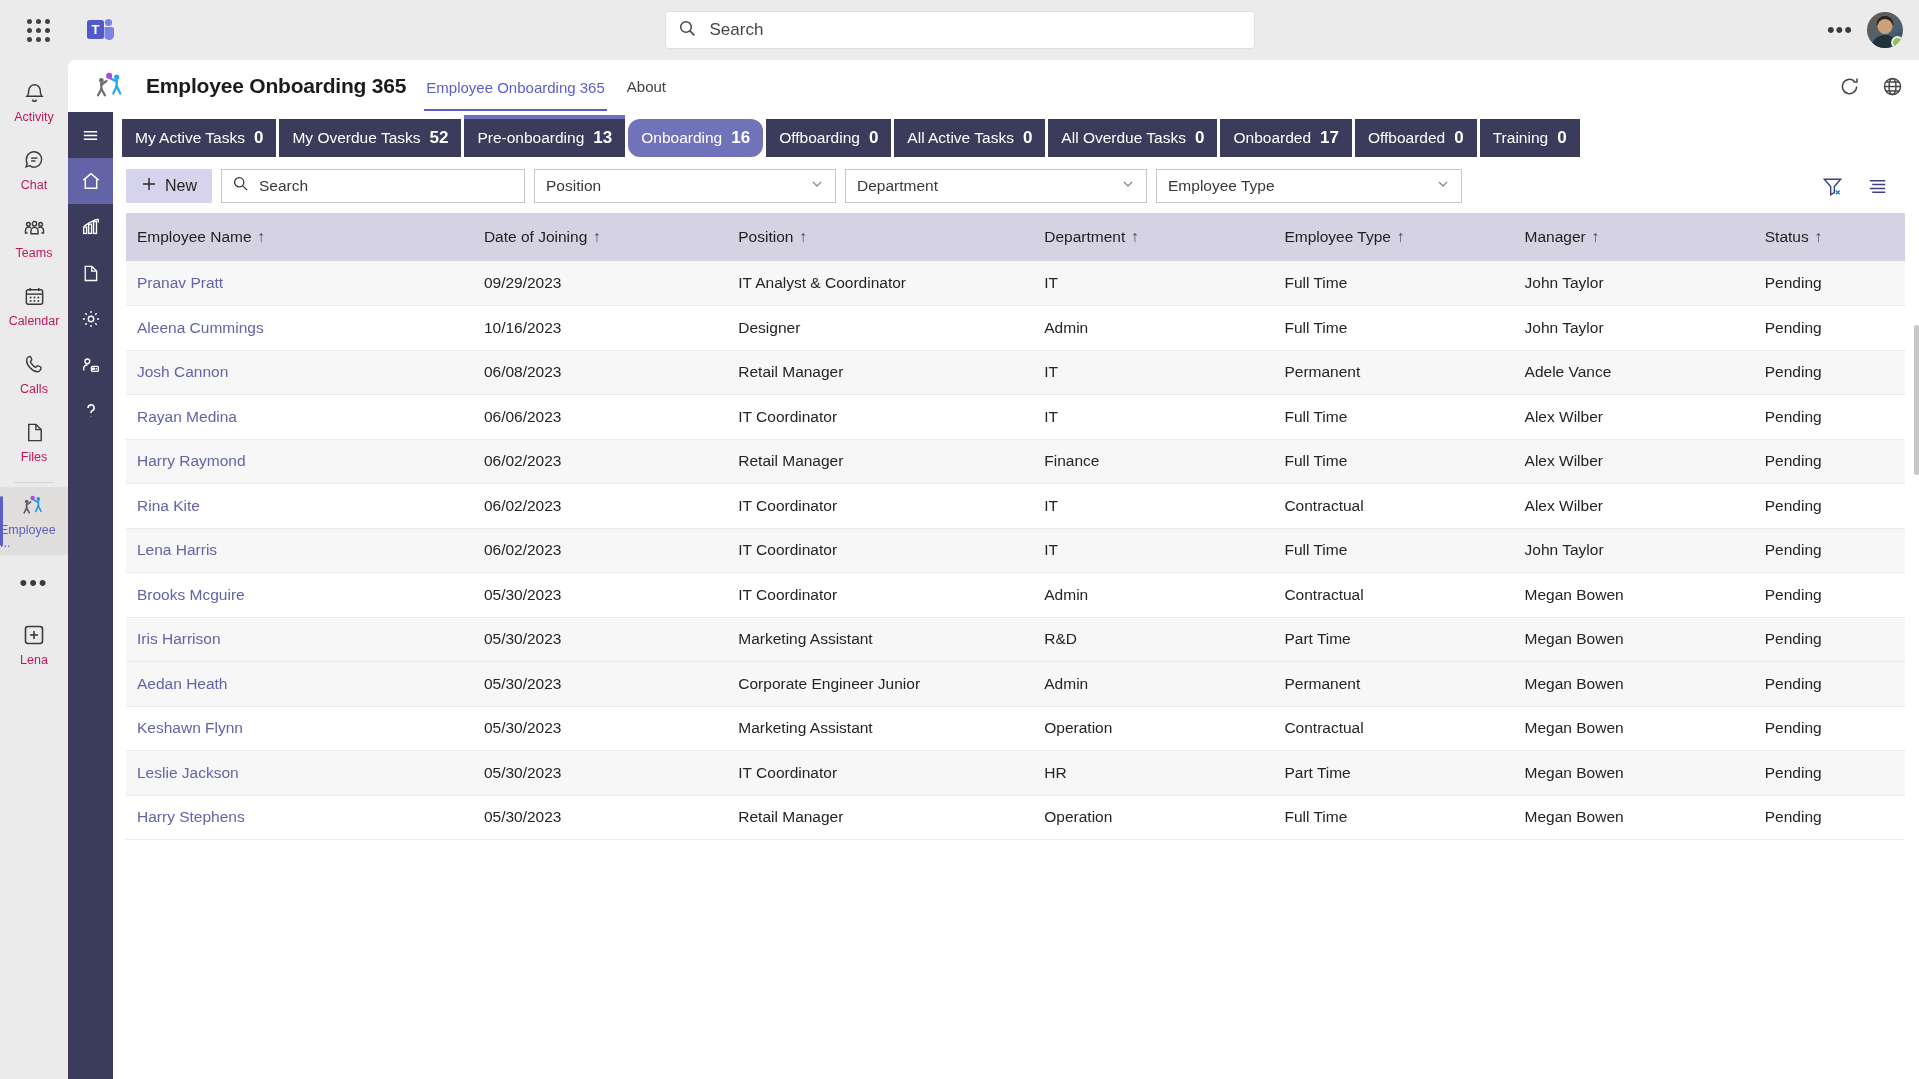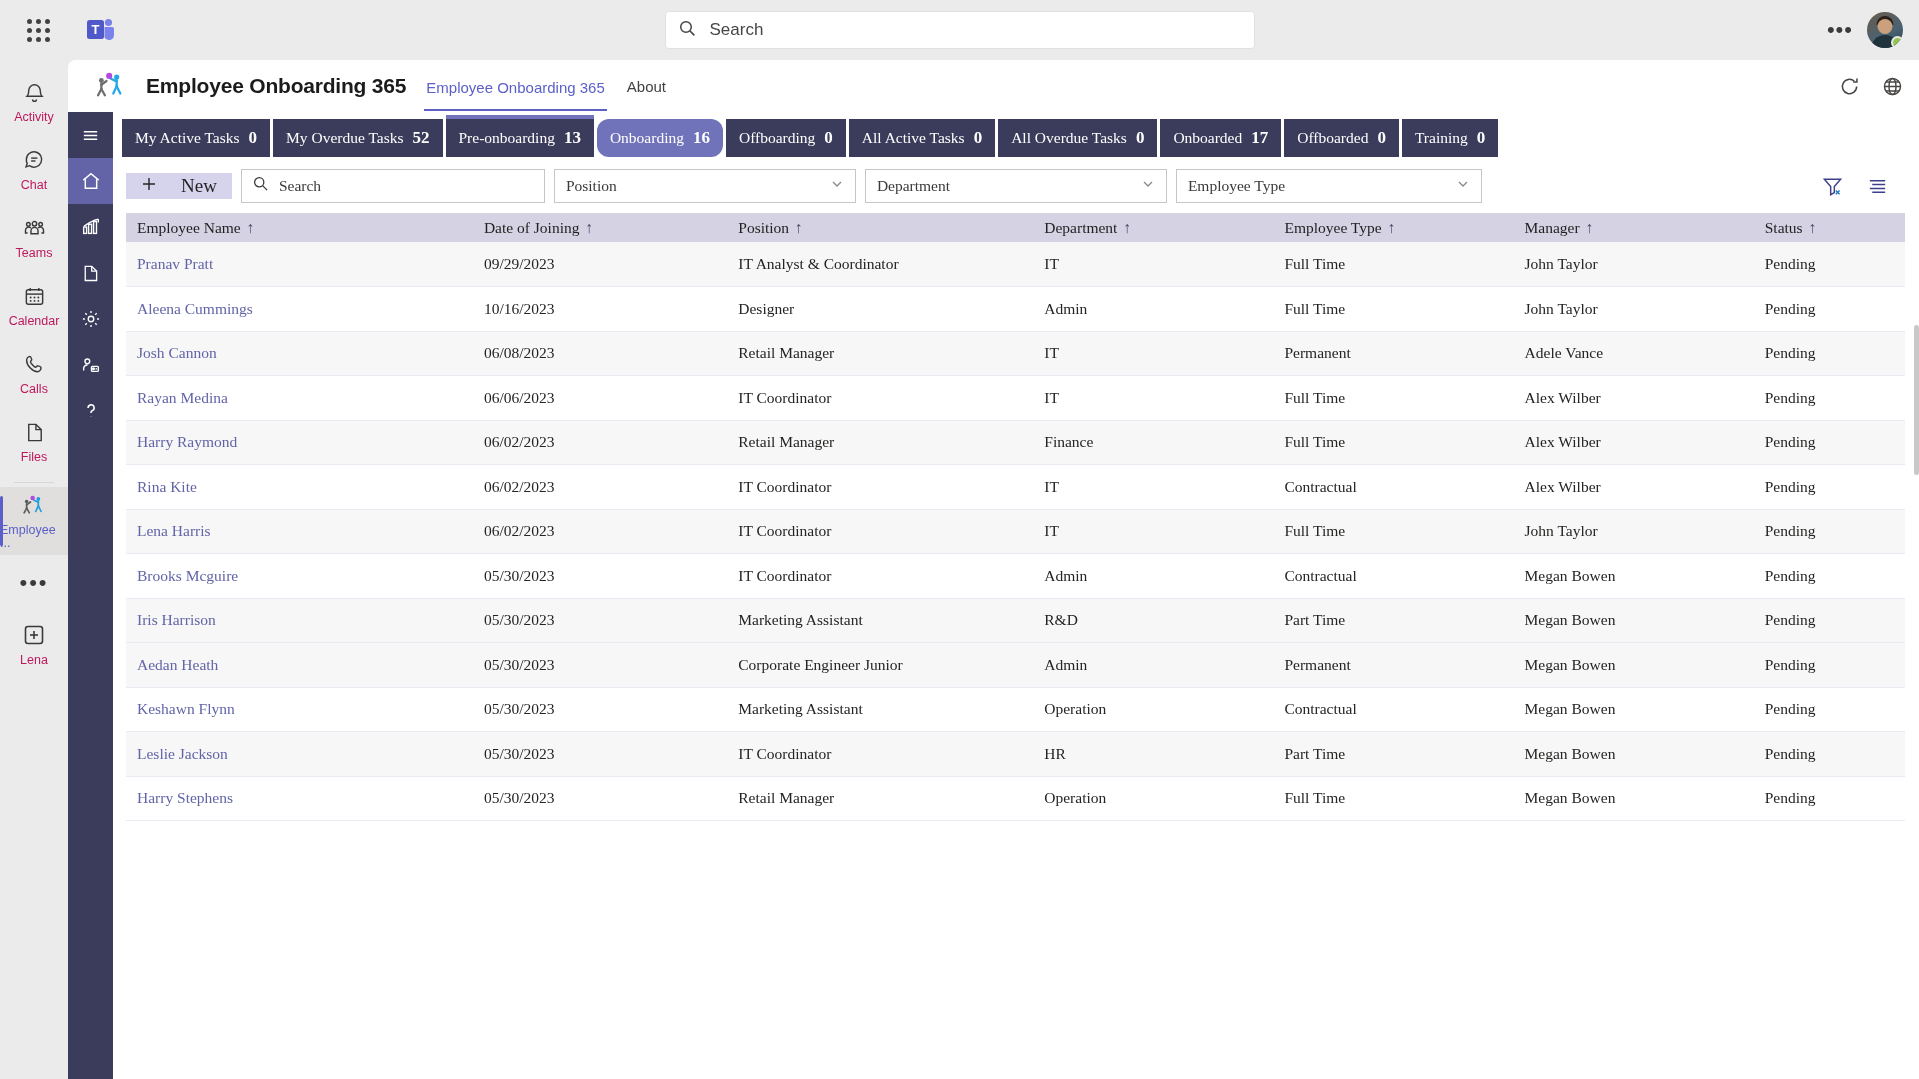--- a/index.html
+++ b/index.html
@@ -90,21 +90,21 @@
     width: 45px; flex: 0 0 45px; background: #3b3b5c;
     display: flex; flex-direction: column; align-items: center;
   }
   .inav {
     width: 45px; height: 46px; display: flex; align-items: center; justify-content: center;
     cursor: pointer;
   }
   .inav.home { background: #6264a7; }
   .inav.hamb { background: #3b3b5c; }
 
-  .main { flex: 1; display: flex; flex-direction: column; min-width: 0; background: #fff; font-family: Liberation Serif, serif; }
+  .main { flex: 1; display: flex; flex-direction: column; min-width: 0; background: #fff; }
 
   
   .tabstrip {
     display: flex; align-items: flex-end; gap: 3px; padding: 7px 0 0 9px;
     flex: 0 0 auto; background: #fff;
   }
   .vtab {
     background: #3b3b5c; color: #fff; height: 38px; display: flex; align-items: center;
     gap: 9px; padding: 0 13px; cursor: pointer; white-space: nowrap; position: relative;
   }
@@ -114,22 +114,22 @@
   .vtab.preon::before {
     content:''; position:absolute; left:0; right:0; top:-4px; height:4px; background:#7173ba;
   }
 
   
   .toolbar {
     display: flex; align-items: center; gap: 9px; padding: 12px 14px 10px 13px;
     flex: 0 0 auto;
   }
   .newbtn {
-    height: 26px; background: #d6d3ec; color: #252423; display: flex; align-items: center;
-    gap: 24px; padding: 0 15px; font-size: 19px; cursor: pointer;
+    height: 34px; background: #d6d3ec; color: #252423; display: flex; align-items: center;
+    gap: 8px; padding: 0 15px; font-size: 16px; cursor: pointer;
   }
   .tb-search {
     width: 304px; height: 34px; border: 1px solid #c8c6c4; background: #fff;
     display: flex; align-items: center; gap: 10px; padding: 0 11px; cursor: text;
   }
   .tb-search .ph { color: #3b3a39; font-size: 15.5px; }
   .tb-sel {
     height: 34px; border: 1px solid #c8c6c4; background:#fff; display:flex;
     align-items:center; justify-content: space-between; padding: 0 11px; cursor: pointer;
     font-size: 15.5px; color: #3b3a39;
@@ -138,21 +138,21 @@
   .sel-dep { width: 302px; }
   .sel-emp { width: 306px; }
   .tb-icons { margin-left: auto; display: flex; align-items: center; gap: 22px; padding-right: 16px; }
   .tb-ic { cursor: pointer; display:flex; }
 
   
   .tablewrap { flex: 1; overflow: hidden; padding: 0 14px 0 13px; position: relative; }
   table { width: 100%; border-collapse: collapse; table-layout: fixed; }
   thead th {
     background: #d4d2e3; color: #201f1e; font-size: 15.5px; font-weight: normal;
-    text-align: left; height: 29px; padding: 0 0 0 11px; white-space: nowrap;
+    text-align: left; height: 48px; padding: 0 0 0 11px; white-space: nowrap;
     cursor: pointer;
     margin-left: 24px;
   }
   thead th .arr { margin-left: 6px; color: #4a4a68; }
   tbody td {
     font-size: 15.5px; color: #252423; height: 44.5px; padding: 0 0 0 11px;
     border-bottom: 1px solid #ece9f2; white-space: nowrap; overflow: hidden;
     text-overflow: ellipsis;
   }
   tbody tr.alt td { background: #f7f7f7; }

